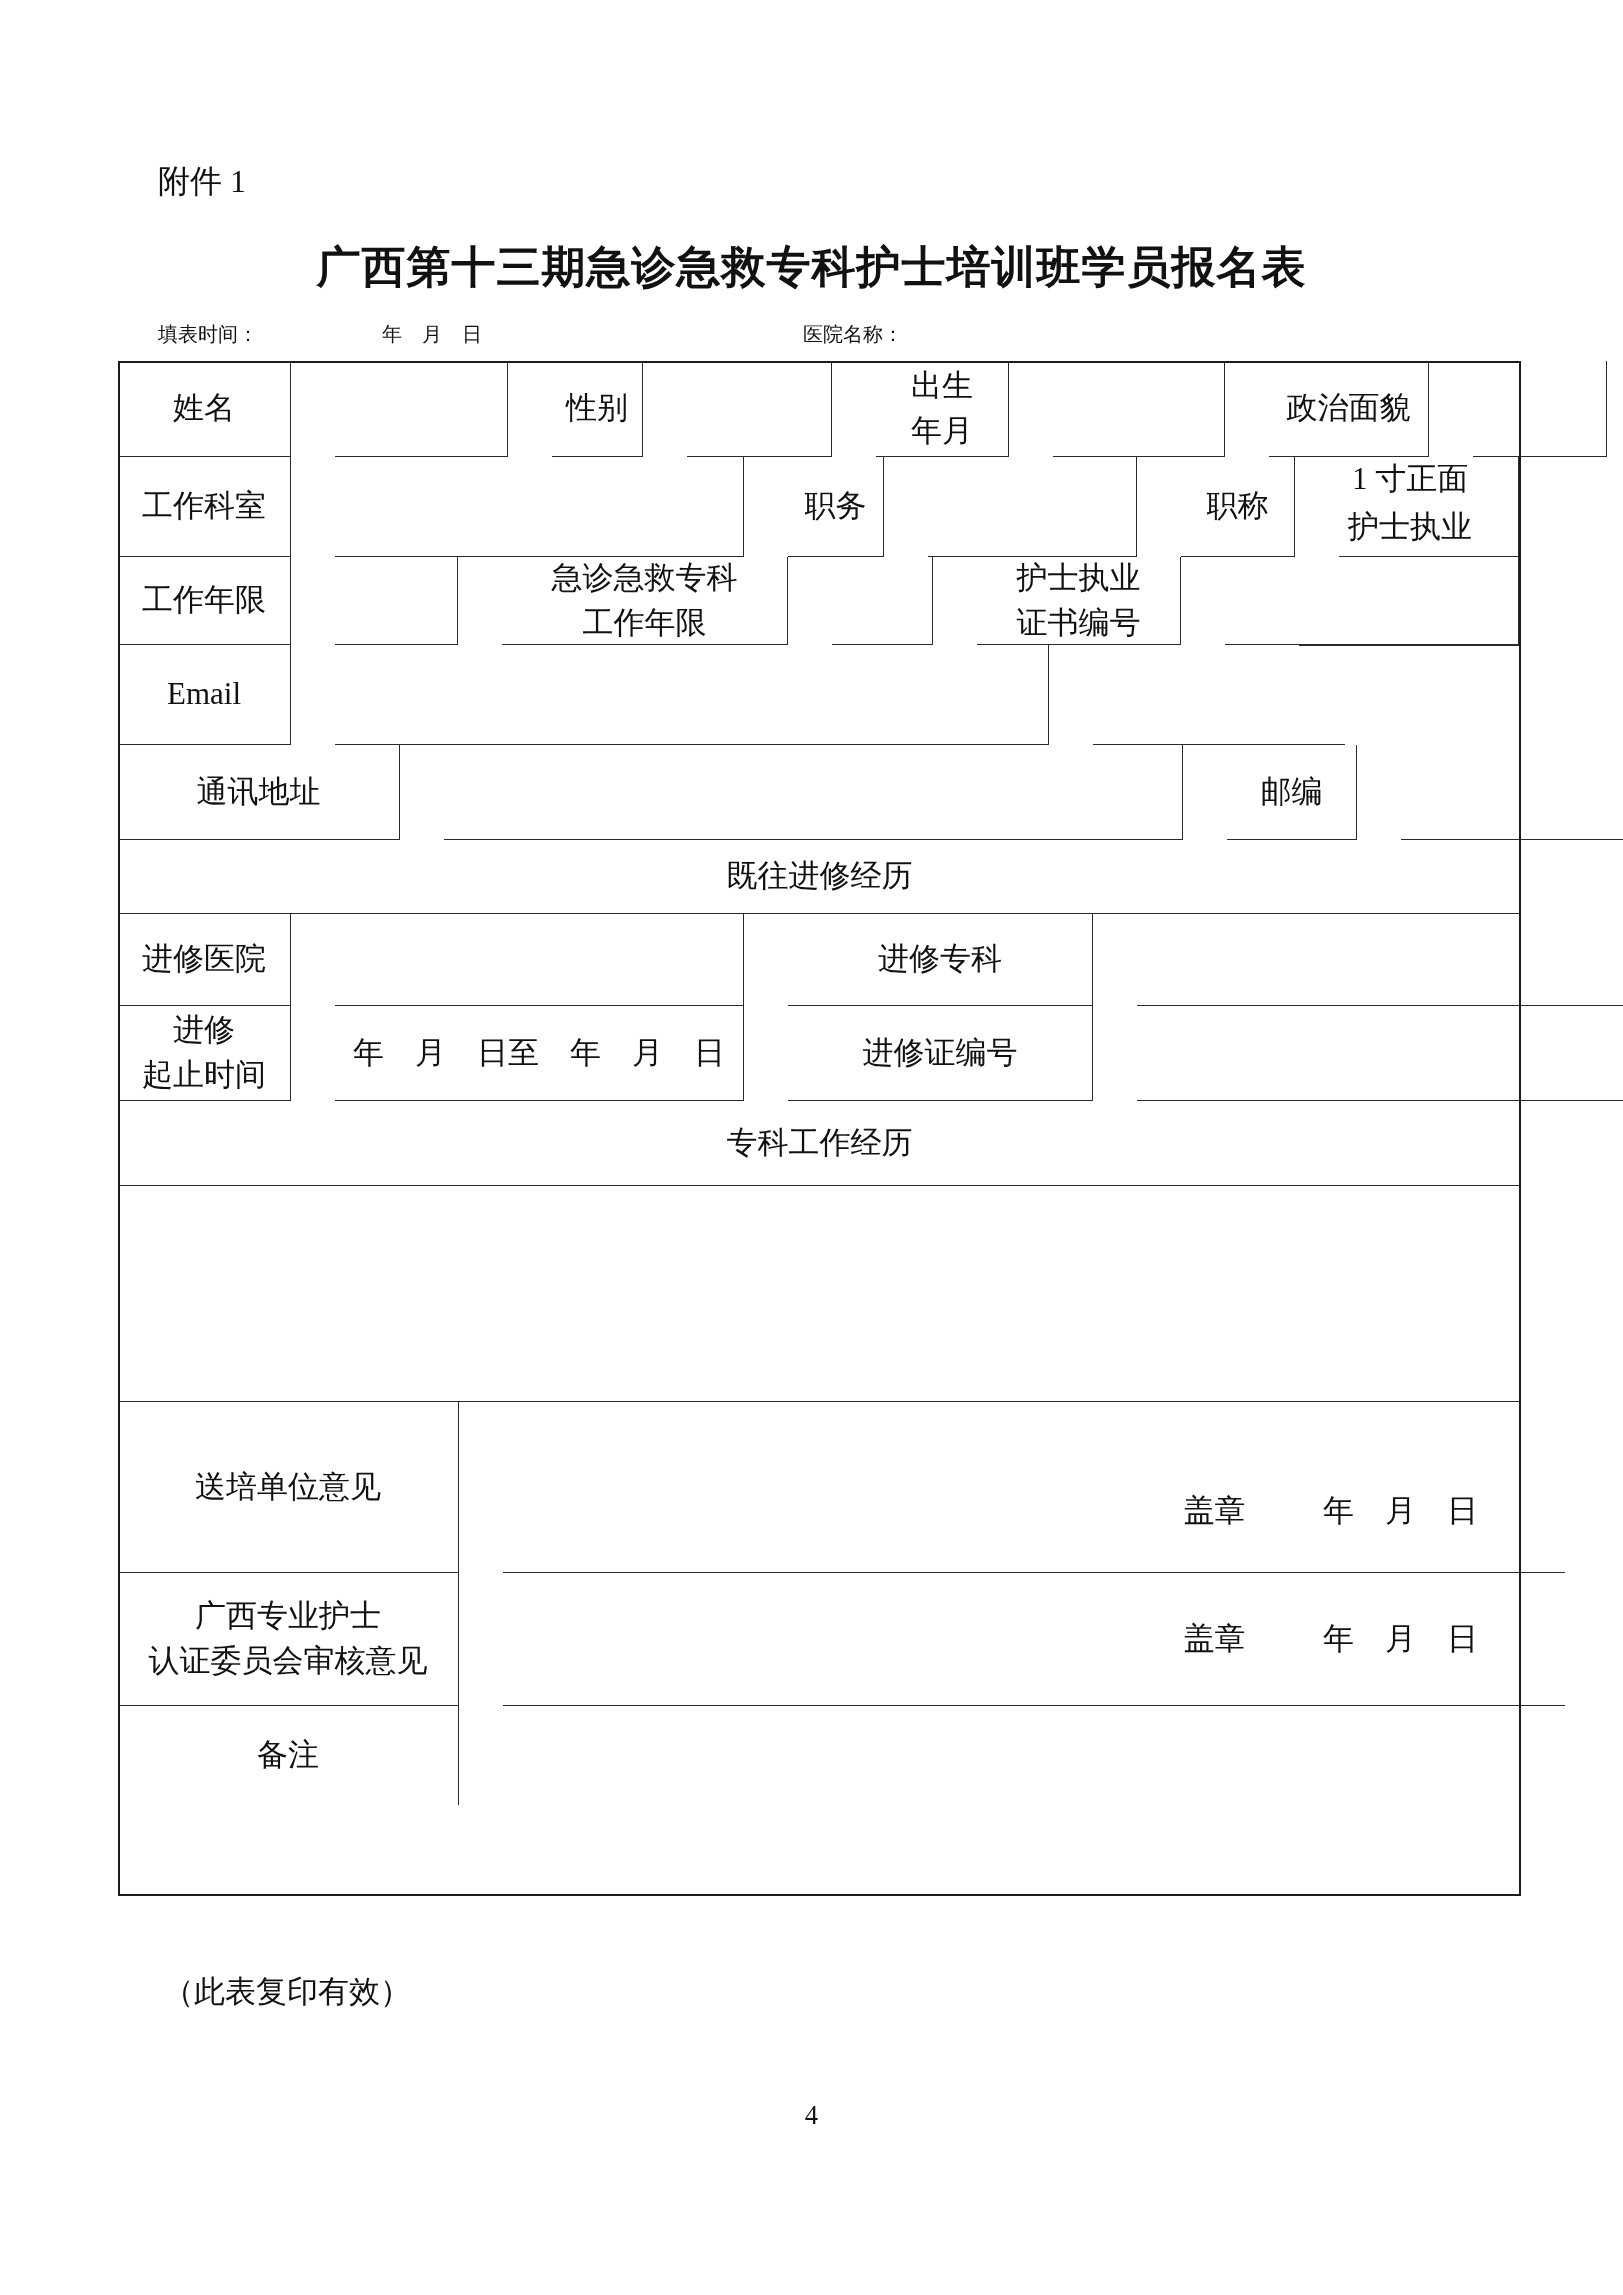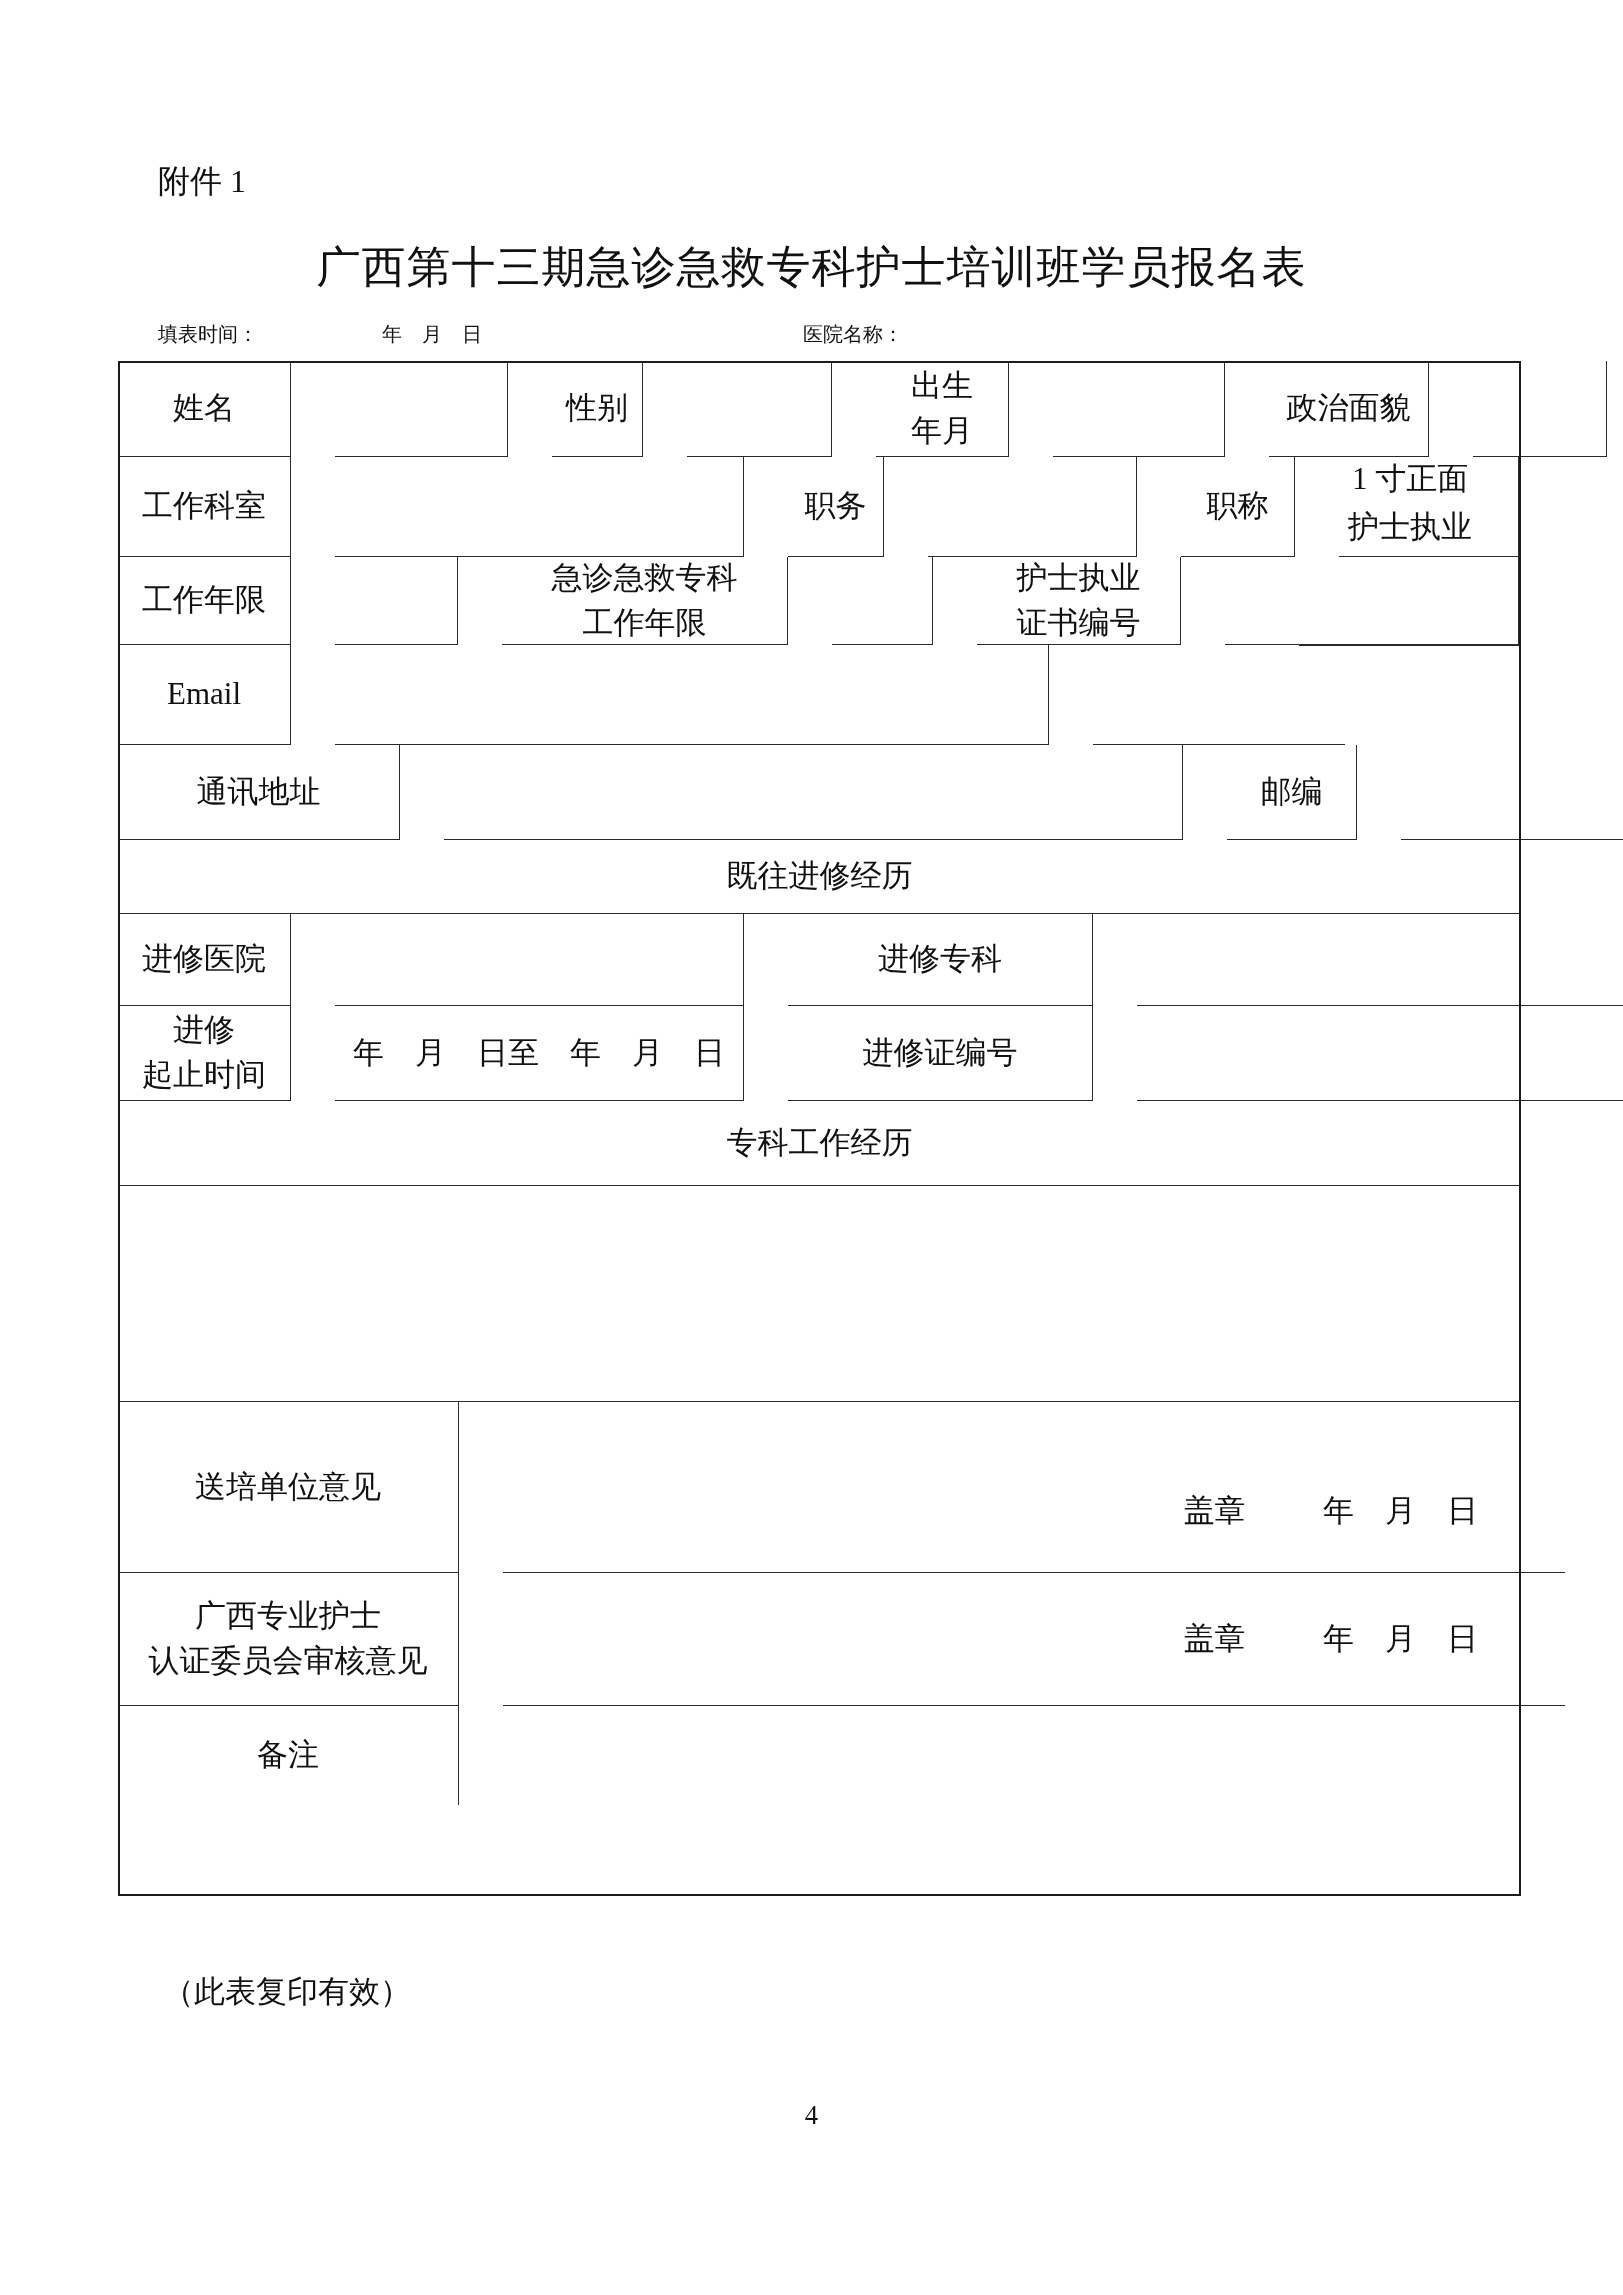--- a/index.html
+++ b/index.html
@@ -11,21 +11,21 @@
     color: #111111;
   }
   .abs { position: absolute; }
   .attachment {
     left: 158px; top: 163px;
     font-size: 32px; line-height: 1.15;
   }
   .doc-title {
     left: 0; top: 244px; width: 1623px;
     text-align: center;
-    font-size: 44px; font-weight: normal;
+    font-size: 44px; font-weight: bold;
     letter-spacing: 1px;
     line-height: 1.1;
   }
   .form-date-row { left: 0; top: 321px; width: 1623px; height: 36px; font-size: 20px; }
   .fdr-item { position: absolute; top: 0; white-space: pre; }
   .fdr-filldate { left: 158px; }
   .fdr-ymd { left: 382px; }
   .fdr-hospital { left: 803px; }
 
   

